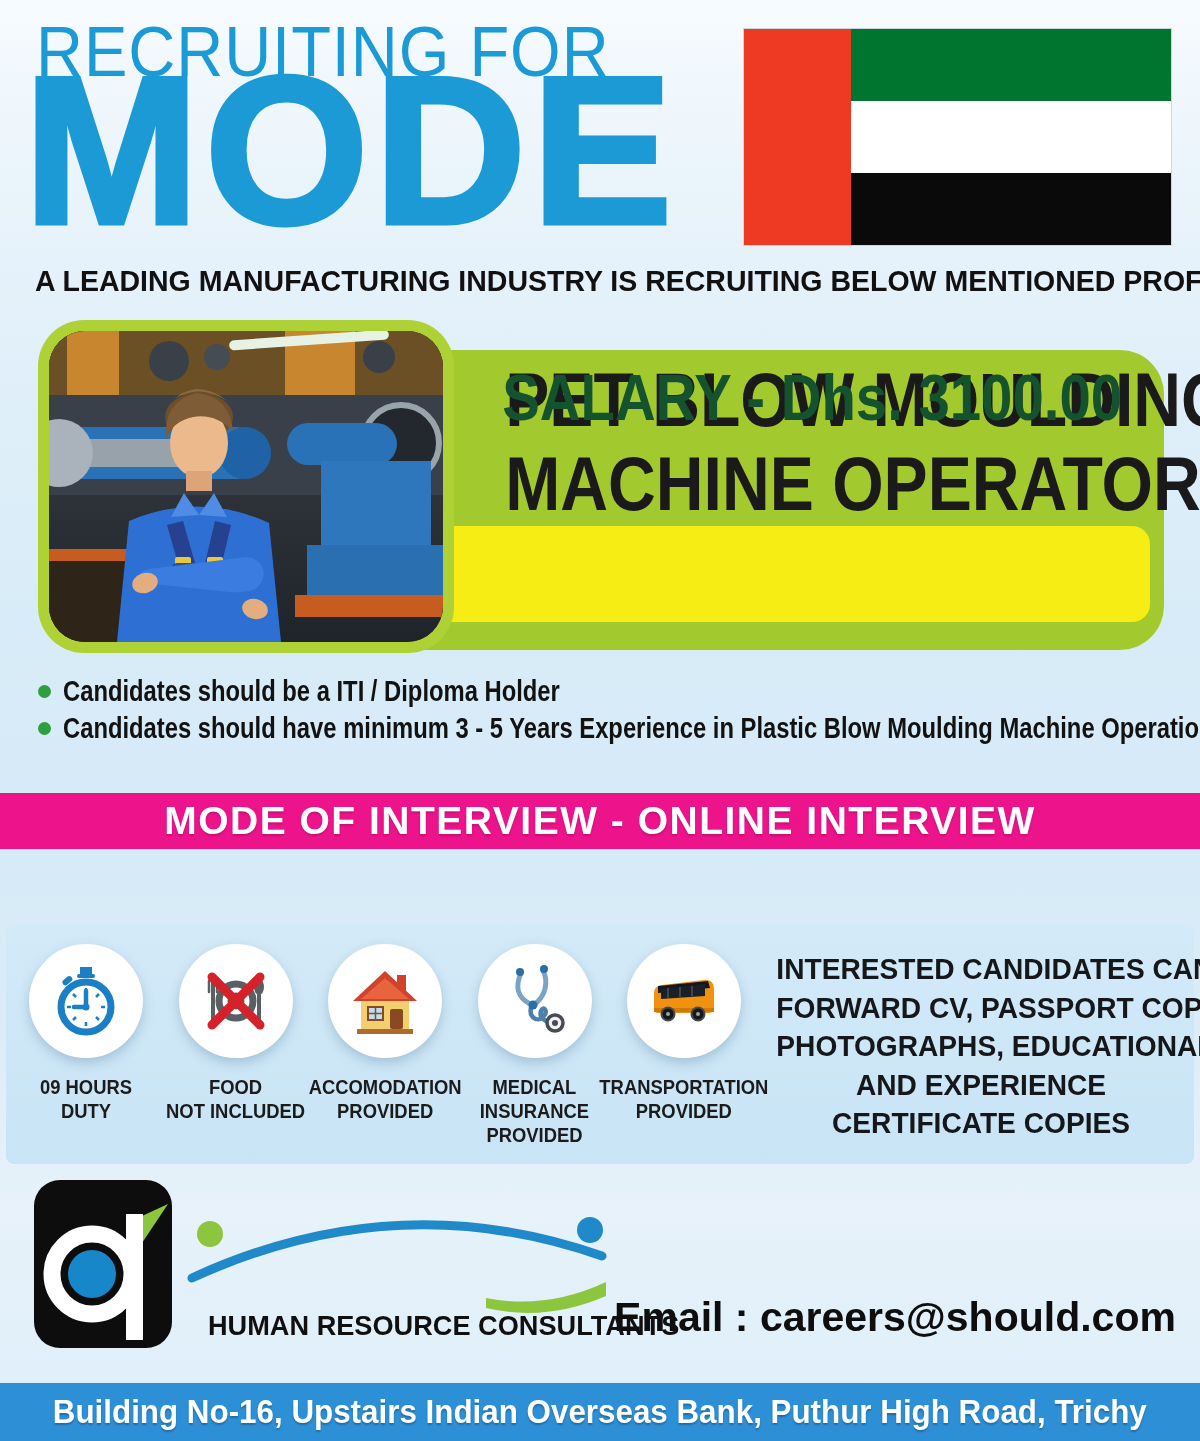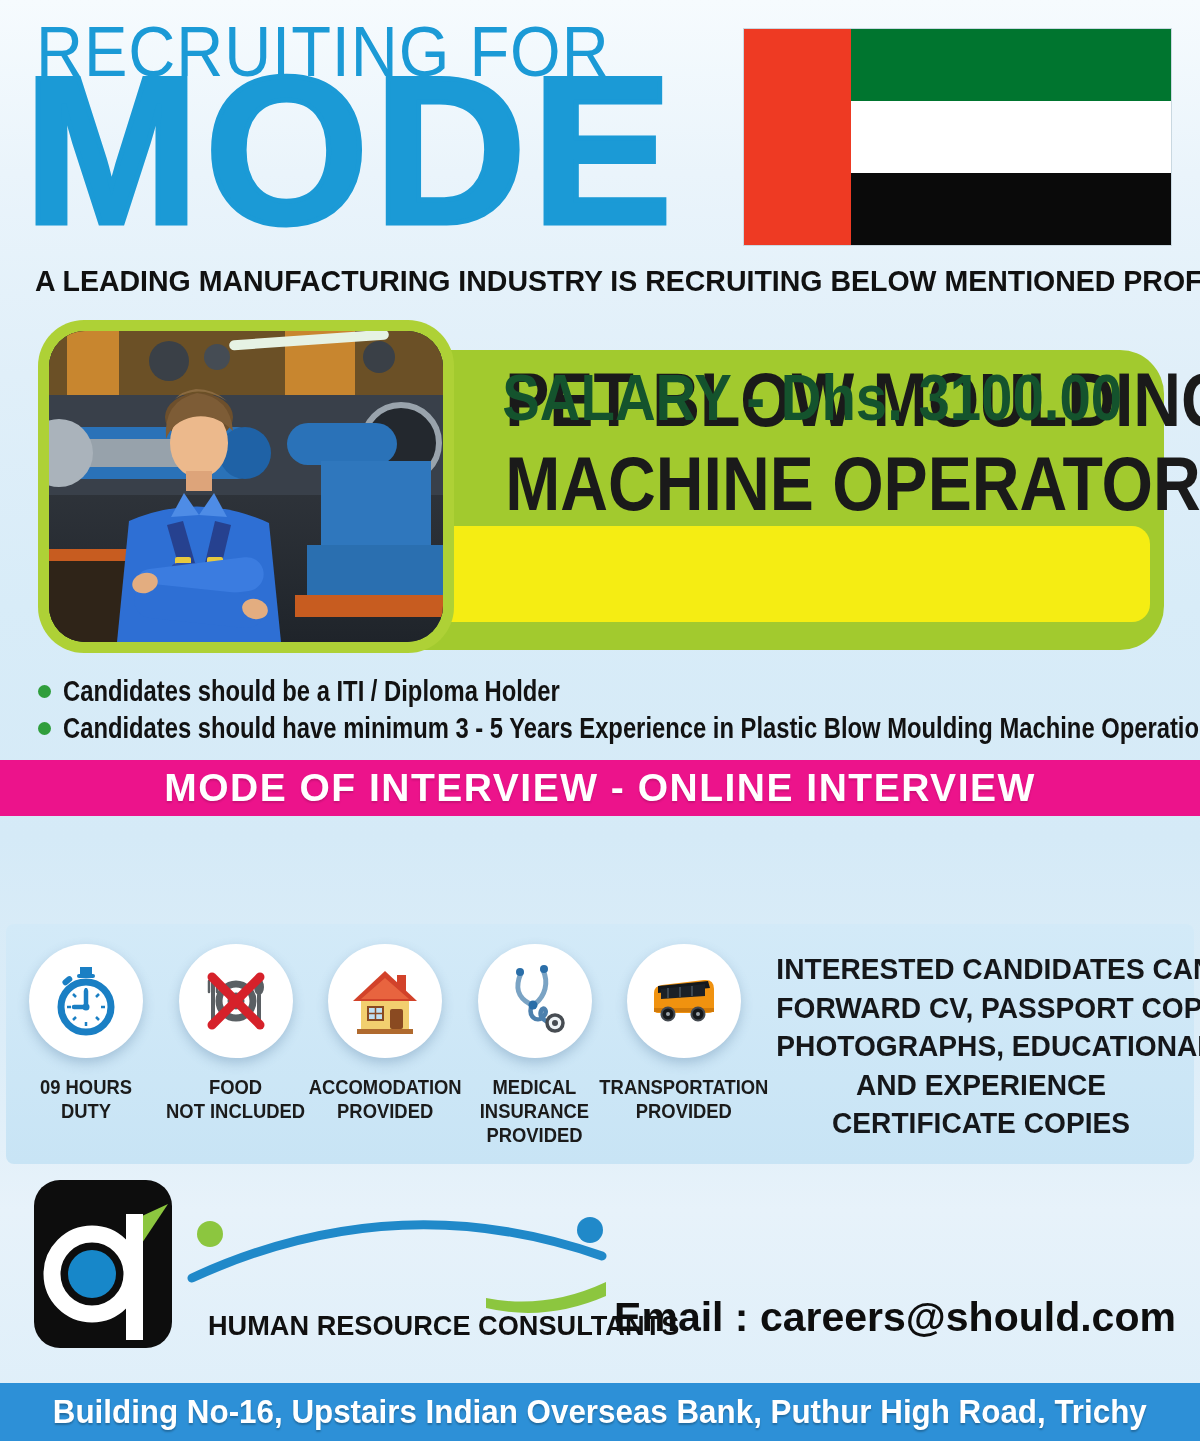--- a/index.html
+++ b/index.html
@@ -62,20 +62,21 @@
   .requirements { position:absolute; left:38px; top:676px; }
   .req-row { display:flex; align-items:center; margin-bottom:7px; height:30px; }
   .req-dot { width:13px; height:13px; border-radius:50%; background:#2f9e3c; margin-right:12px; flex:0 0 auto; }
   .req-text { font-size:29px; font-weight:700; color:#121212; white-space:nowrap;
     transform:scaleX(0.82); transform-origin:left center; }
   
   .banner-pink, .banner-orange {
     position:absolute; left:0; width:1200px; color:#fff; font-weight:700;
     text-align:center; white-space:nowrap; letter-spacing:1.5px;
     text-shadow:0 2px 2px rgba(0,0,0,0.15);
+    margin-top:33px;
   }
   .banner-pink  { top:760px; height:56px; line-height:56px; font-size:39px; background:#ec138b; }
   .banner-orange{ top:838px; height:60px; line-height:60px; font-size:39px; background:#ee8514; }
   
   .icons-panel { position:absolute; left:6px; top:924px; width:1188px; height:240px;
     background:linear-gradient(180deg,#d3eaf8,#c8e4f5); border-radius:8px; z-index:1; }
   .benefits { position:absolute; left:14px; top:944px; width:742px;
     display:flex; justify-content:space-between; z-index:2; }
   .benefit { width:144px; display:flex; flex-direction:column; align-items:center; }
   .benefit-circle { width:114px; height:114px; border-radius:50%; background:#fff;

